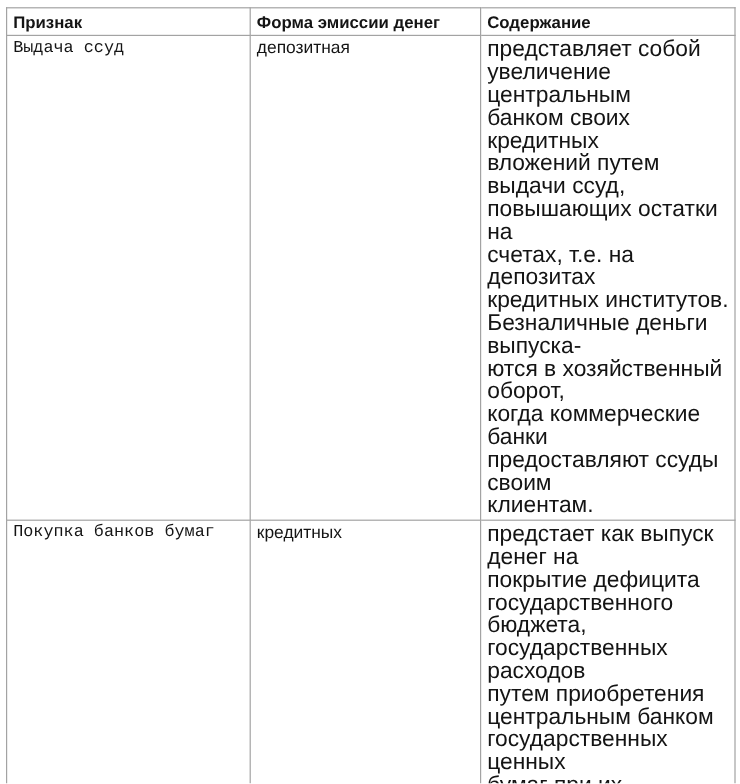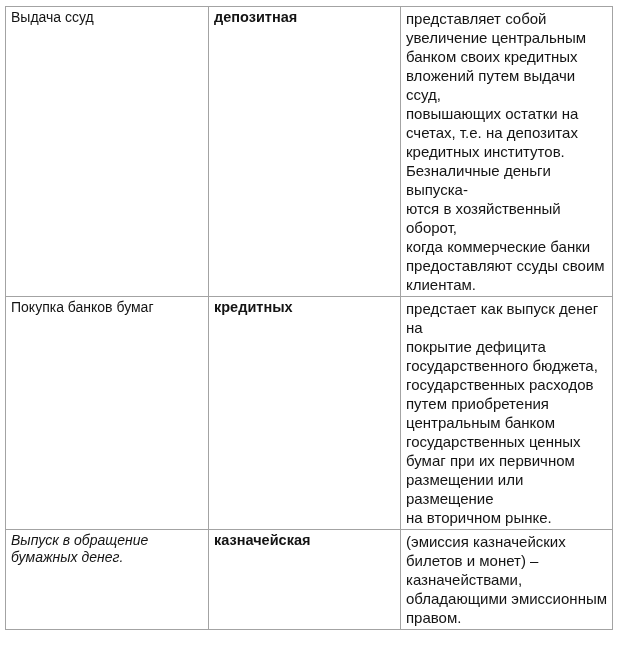--- a/index.html
+++ b/index.html
@@ -37,28 +37,29 @@
   tr.head th {
     height: 18px;
     font-size: 14px;
     font-weight: bold;
     line-height: 18px;
     padding-top: 2px;
   }
   td.feature {
     font-size: 14px;
     line-height: 17px;
+    font-family: Liberation Mono, monospace;
   }
   td.form {
     font-size: 14.5px;
-    font-weight: bold;
+    font-weight: normal;
     line-height: 17px;
   }
   td.content {
-    font-size: 15px;
+    font-size: 19px;
     line-height: 19px;
     white-space: pre-line;
     padding-top: 4px;
   }
   tr.r0 { height: 230px; }
   tr.r1 { height: 189px; }
   tr.r2 { height: 95px; }
   tr.r3 { height: 99px; }
   td.italic { font-style: italic; }
   td.justify { text-align: justify; }
@@ -67,20 +68,25 @@
 <body>
 
 <div class="page">
   <table class="emission">
     <colgroup>
       <col class="c1">
         <col class="c2">
         <col class="c3">
     </colgroup>
     <tbody>
+        <tr class="head">
+      <th>Признак</th>
+      <th>Форма эмиссии денег</th>
+      <th>Содержание</th>
+    </tr>
     <tr class="r0">
       <td class="feature">Выдача ссуд</td>
       <td class="form">депозитная</td>
       <td class="content">представляет собой
 увеличение центральным
 банком своих кредитных
 вложений путем выдачи ссуд,
 повышающих остатки на
 счетах, т.е. на депозитах
 кредитных институтов.

